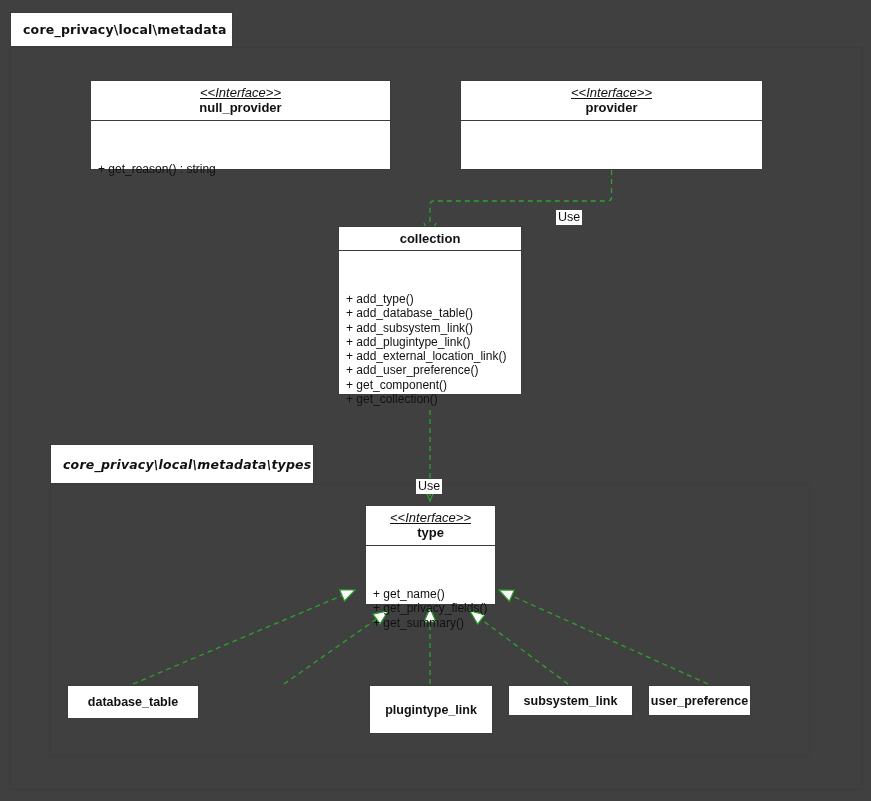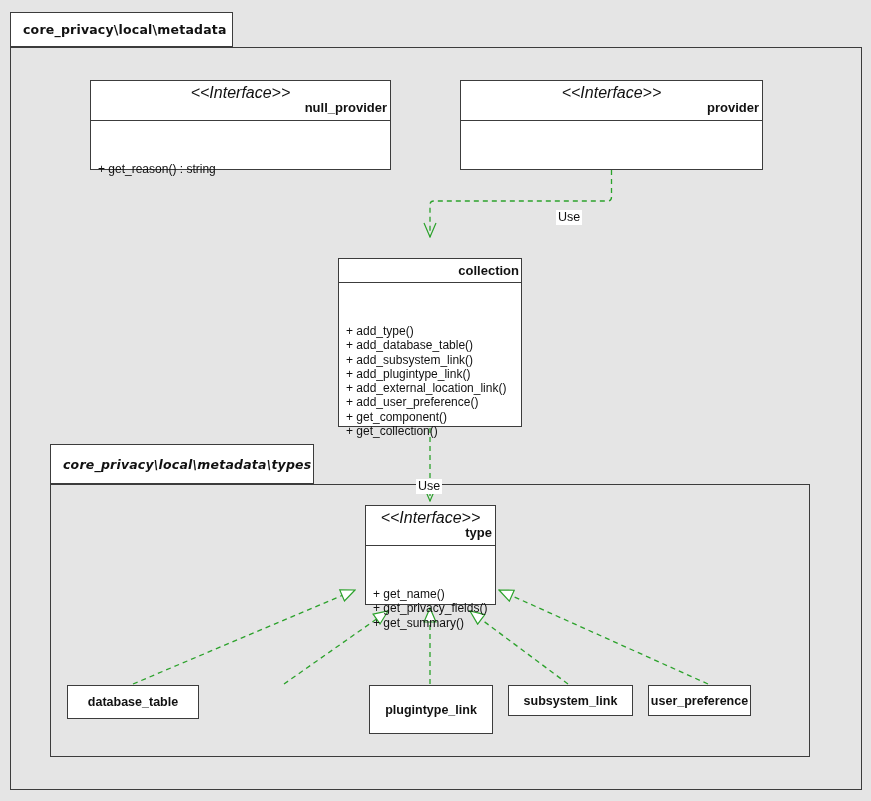--- a/index.html
+++ b/index.html
@@ -2,40 +2,40 @@
 <html><head>
 <meta charset="utf-8">
 <style>
   * { margin:0; padding:0; box-sizing:border-box; }
   html,body { background:#fff; }
   body {
     font-family:"Liberation Sans", sans-serif;
     color:var(--text,#111);
     width:871px; height:801px;
   }
-  #canvas { position:relative; width:871px; height:801px; background:#e5e5e5; overflow:hidden; }
+  #canvas { position:relative; width:871px; height:801px; background:#404040; overflow:hidden; }
 
   
   .pkg-tab {
     position:absolute; z-index:1; background:#fff;
     border:1px solid var(--border,#3c3c3c);
     font-family:"DejaVu Sans", sans-serif; font-weight:bold;
     font-size:12.5px; letter-spacing:.2px;
     display:flex; align-items:center; padding:0 12px;
   }
   .pkg-body {
     position:absolute; z-index:1; background:transparent;
     border:1px solid var(--border,#3c3c3c);
   }
 
   
   .cls { position:absolute; z-index:3; background:#fff; border:1px solid var(--border,#3c3c3c); }
   .cls-head { text-align:center; padding:5px 3px 4px; }
-  .stereo { font-style:italic; font-size:16px; line-height:14px; }
-  .cls-name { font-weight:bold; font-size:13px; line-height:16px;text-align:right; }
+  .stereo { font-style:italic; font-size:13px; line-height:14px;text-decoration:underline; }
+  .cls-name { font-weight:bold; font-size:13px; line-height:16px; }
   .cls-sep { border-top:1px solid var(--border,#3c3c3c); }
   .cls-body { padding:5px 7px; font-size:12px; line-height:14.3px;margin-top:36px; }
   .method { white-space:nowrap; }
   .mini {
     display:flex; align-items:center; justify-content:center;
     font-weight:bold; font-size:12.5px;
   }
 
   
   #edges { position:absolute; z-index:2; left:0; top:0; }
@@ -95,21 +95,21 @@
   </div>
 
   <div class="cls" style="left:460px; top:80px; width:303px; height:90px;">
     <div class="cls-head">
       <div class="stereo">&lt;&lt;Interface&gt;&gt;</div>
       <div class="cls-name">provider</div>
     </div>
     <div class="cls-sep"></div>
   </div>
 
-  <div class="cls" style="left:338px; top:258px; width:184px; height:169px;">
+  <div class="cls" style="left:338px; top:226px; width:184px; height:169px;">
     <div class="cls-head" style="padding:4px 2px 3px;">
       <div class="cls-name">collection</div>
     </div>
     <div class="cls-sep"></div>
     <div class="cls-body">
       <div class="method">+ add_type()</div>
       <div class="method">+ add_database_table()</div>
       <div class="method">+ add_subsystem_link()</div>
       <div class="method">+ add_plugintype_link()</div>
       <div class="method">+ add_external_location_link()</div>

